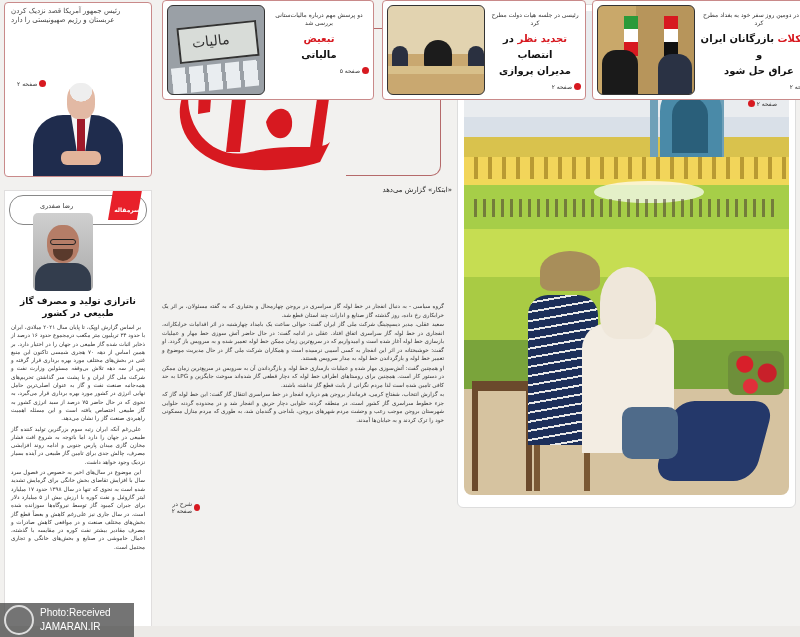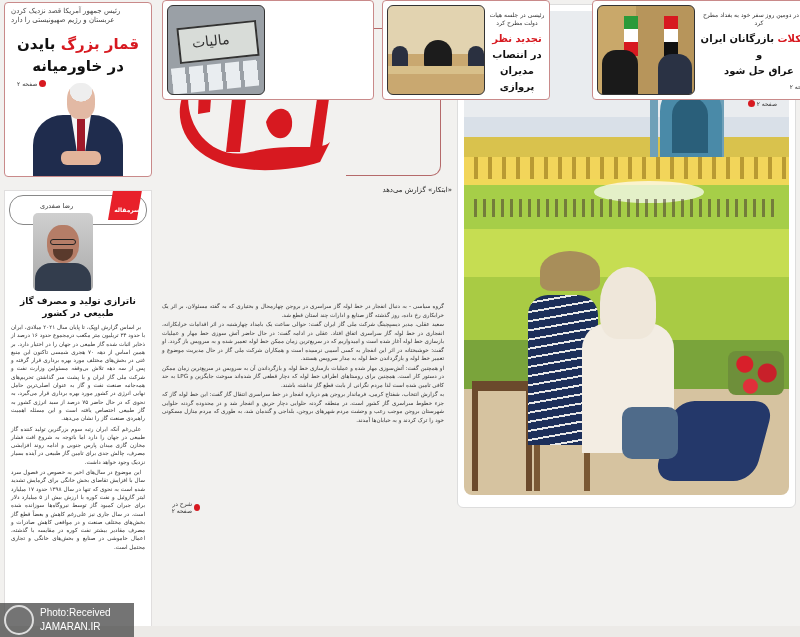--- a/index.html
+++ b/index.html
@@ -98,21 +98,21 @@
   .stool2 { position: absolute; left: 70px; top: 420px; width: 56px; height: 60px; border: 6px solid #7a5834; border-top-width: 8px; border-bottom: none; }
   .teaser { position: absolute; top: 0; height: 100px; background: #fff; border: 1.2px solid #c98a8a; border-radius: 4px; overflow: hidden; }
   .teaser-photo { position: absolute; left: 4px; top: 4px; width: 98px; height: 90px; border-radius: 6px; overflow: hidden; border: 1px solid #333; }
   .teaser-text { position: absolute; left: 106px; right: 4px; top: 10px; text-align: center; }
   .teaser-kicker { font-size: 6px; line-height: 8px; color: #333; }
   .teaser-title { font-size: 10px; line-height: 16px; font-weight: bold; color: #111; margin-top: 4px; }
   .teaser-title .red { color: #d71920; }
   .teaser-ref { margin-top: 4px; display: flex; justify-content: flex-start; padding-left: 4px; }
 
   .teaser-iraq { left: 592px; width: 232px; }
-  .teaser-govt { left: 382px; width: 168px; }
+  .teaser-govt { left: 382px; width: 204px; }
   .teaser-tax { left: 162px; width: 212px; }
 
   .photo-iraq { background: linear-gradient(90deg, #c9a86a 0 40%, #b7955b 40% 100%); }
   .flag-iran { position: absolute; left: 26px; top: 10px; width: 14px; height: 40px;
     background: linear-gradient(#2b9a3a 0 33%, #fff 33% 66%, #d71920 66% 100%); }
   .flag-iraq { position: absolute; left: 66px; top: 10px; width: 14px; height: 40px;
     background: linear-gradient(#d71920 0 33%, #fff 33% 66%, #111 66% 100%); }
   .seated-l { position: absolute; left: 4px; top: 44px; width: 36px; height: 46px; background: #1a1a1a; border-radius: 14px 14px 0 0; }
   .seated-r { position: absolute; left: 60px; top: 48px; width: 34px; height: 42px; background: #2a3244; border-radius: 14px 14px 0 0; }
 
@@ -134,24 +134,20 @@
   .wm-line1 { position: absolute; left: 40px; top: 4px; font-size: 10px; color: #fff; font-family: "Liberation Sans", sans-serif; }
   .wm-line2 { position: absolute; left: 40px; top: 18px; font-size: 10px; color: #fff; font-family: "Liberation Sans", sans-serif; }
 
   .bottom-strip { position: absolute; left: 0; right: 0; top: 626px; height: 11px; background: #eceae7; }
 </style>
 </head>
 <body>
 
 <div class="biden-box rtl">
   <div class="biden-kicker">رئیس جمهور آمریکا قصد نزدیک کردن عربستان و رژیم صهیونیستی را دارد</div>
-  <div class="biden-title">
-    <span class="red">قمار بزرگ</span><span> بایدن</span><br>
-    <span>در خاورمیانه</span>
-  </div>
   <div class="biden-photo">
     <div class="biden-suit"></div>
     <div class="biden-shirt"></div>
     <div class="biden-tie"></div>
     <div class="biden-head"></div>
     <div class="biden-hands"></div>
   </div>
   <div class="biden-ref page-ref">
     <span class="page-dot"></span>
     <span>صفحه ۲</span>
@@ -288,20 +284,31 @@
   </div>
 </div>
 
 <div class="teaser teaser-tax">
   <div class="teaser-photo photo-tax">
     <div class="calc-screen">
       <span class="calc-screen-text">مالیات</span>
     </div>
     <div class="calc-keys"></div>
   </div>
+  <div class="teaser-text rtl">
+    <div class="teaser-kicker">دو پرسش مهم درباره مالیات‌ستانی بررسی شد</div>
+    <div class="teaser-title">
+      <span class="red">تبعیض</span><span></span><br>
+      <span>مالیاتی</span>
+    </div>
+    <div class="teaser-ref page-ref">
+      <span class="page-dot"></span>
+      <span>صفحه ۵</span>
+    </div>
+  </div>
 </div>
 
 <div class="bottom-strip"></div>
 
 <div class="watermark">
   <div class="wm-logo"></div>
   <div class="wm-line1">Photo:Received</div>
   <div class="wm-line2">JAMARAN.IR</div>
 </div>
 

